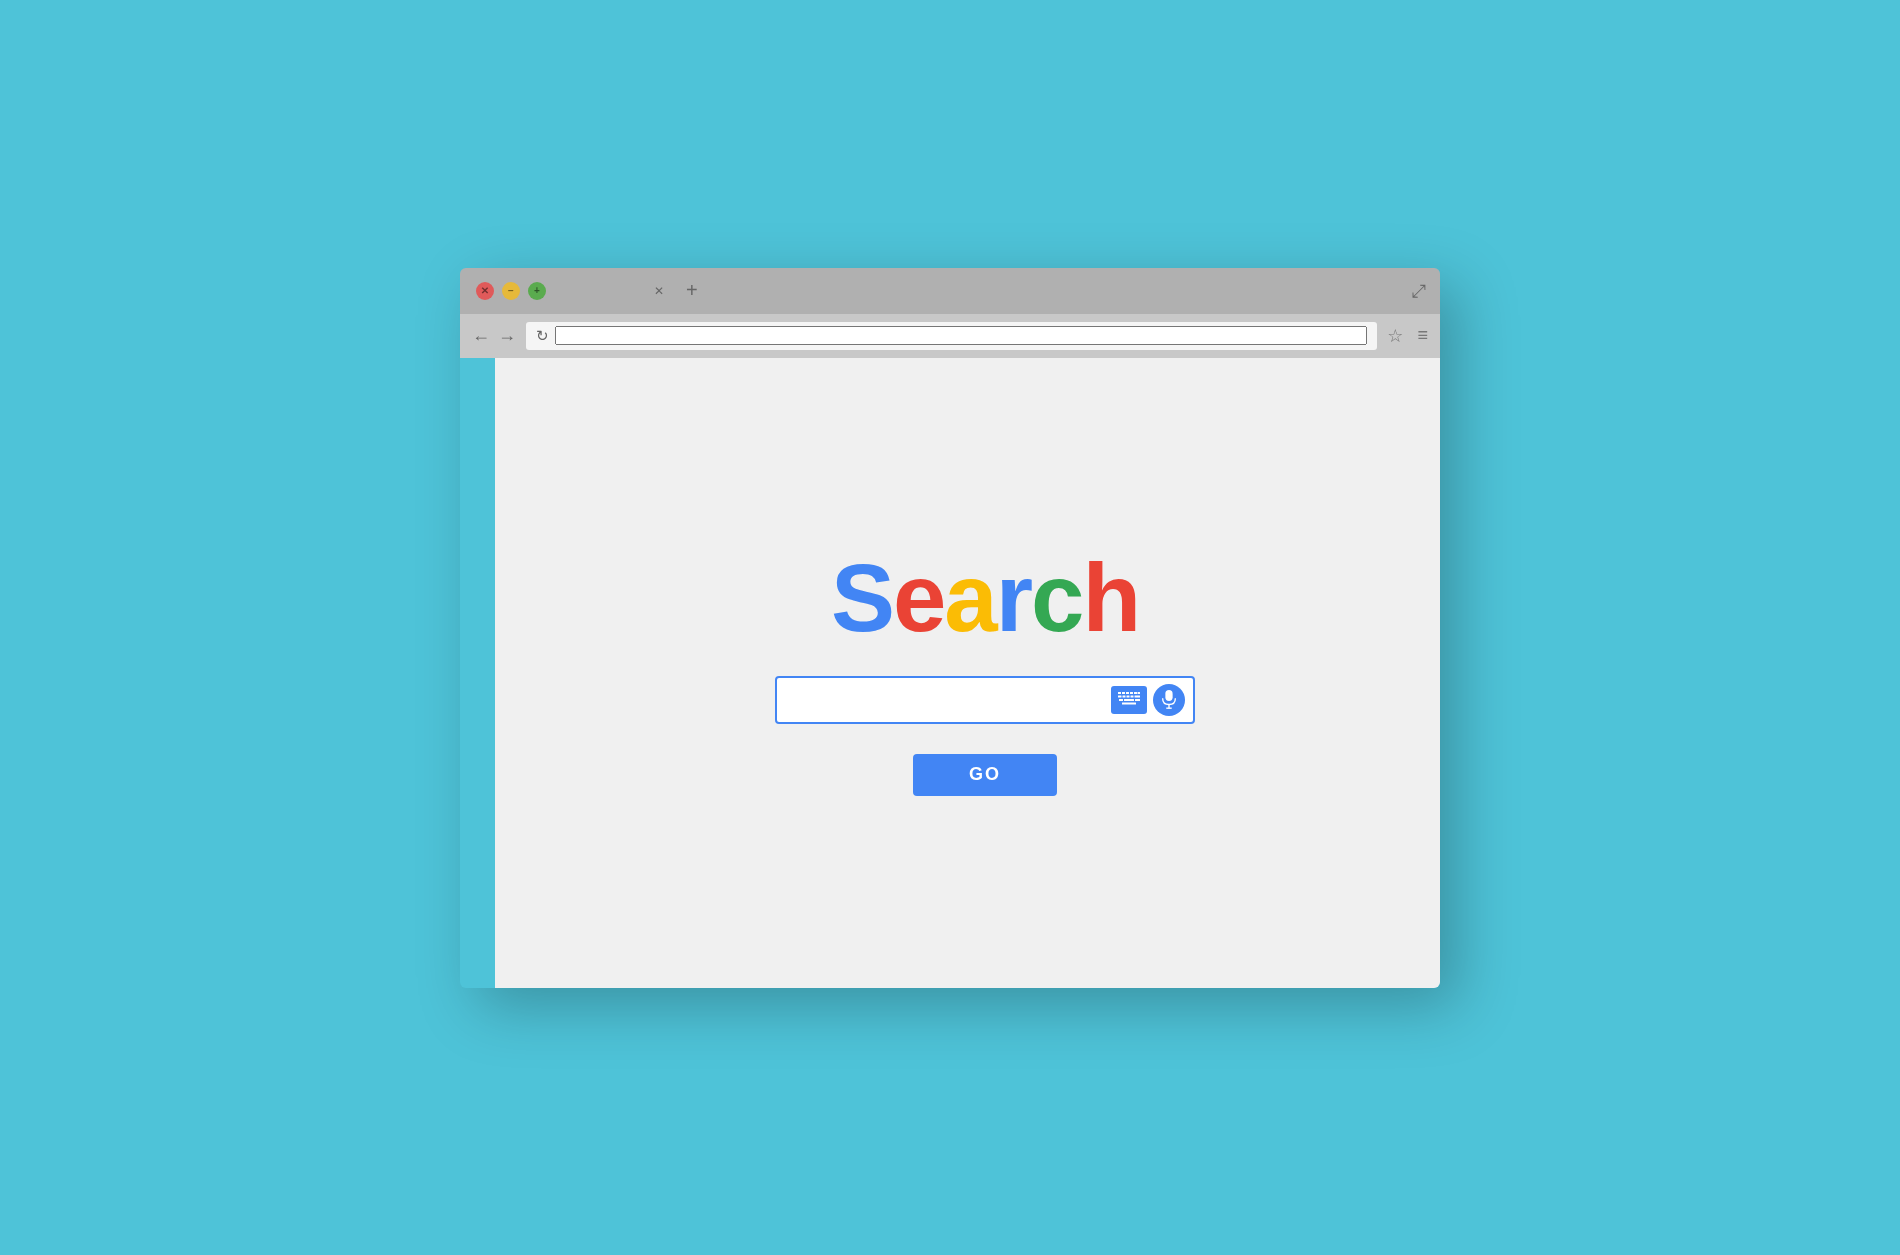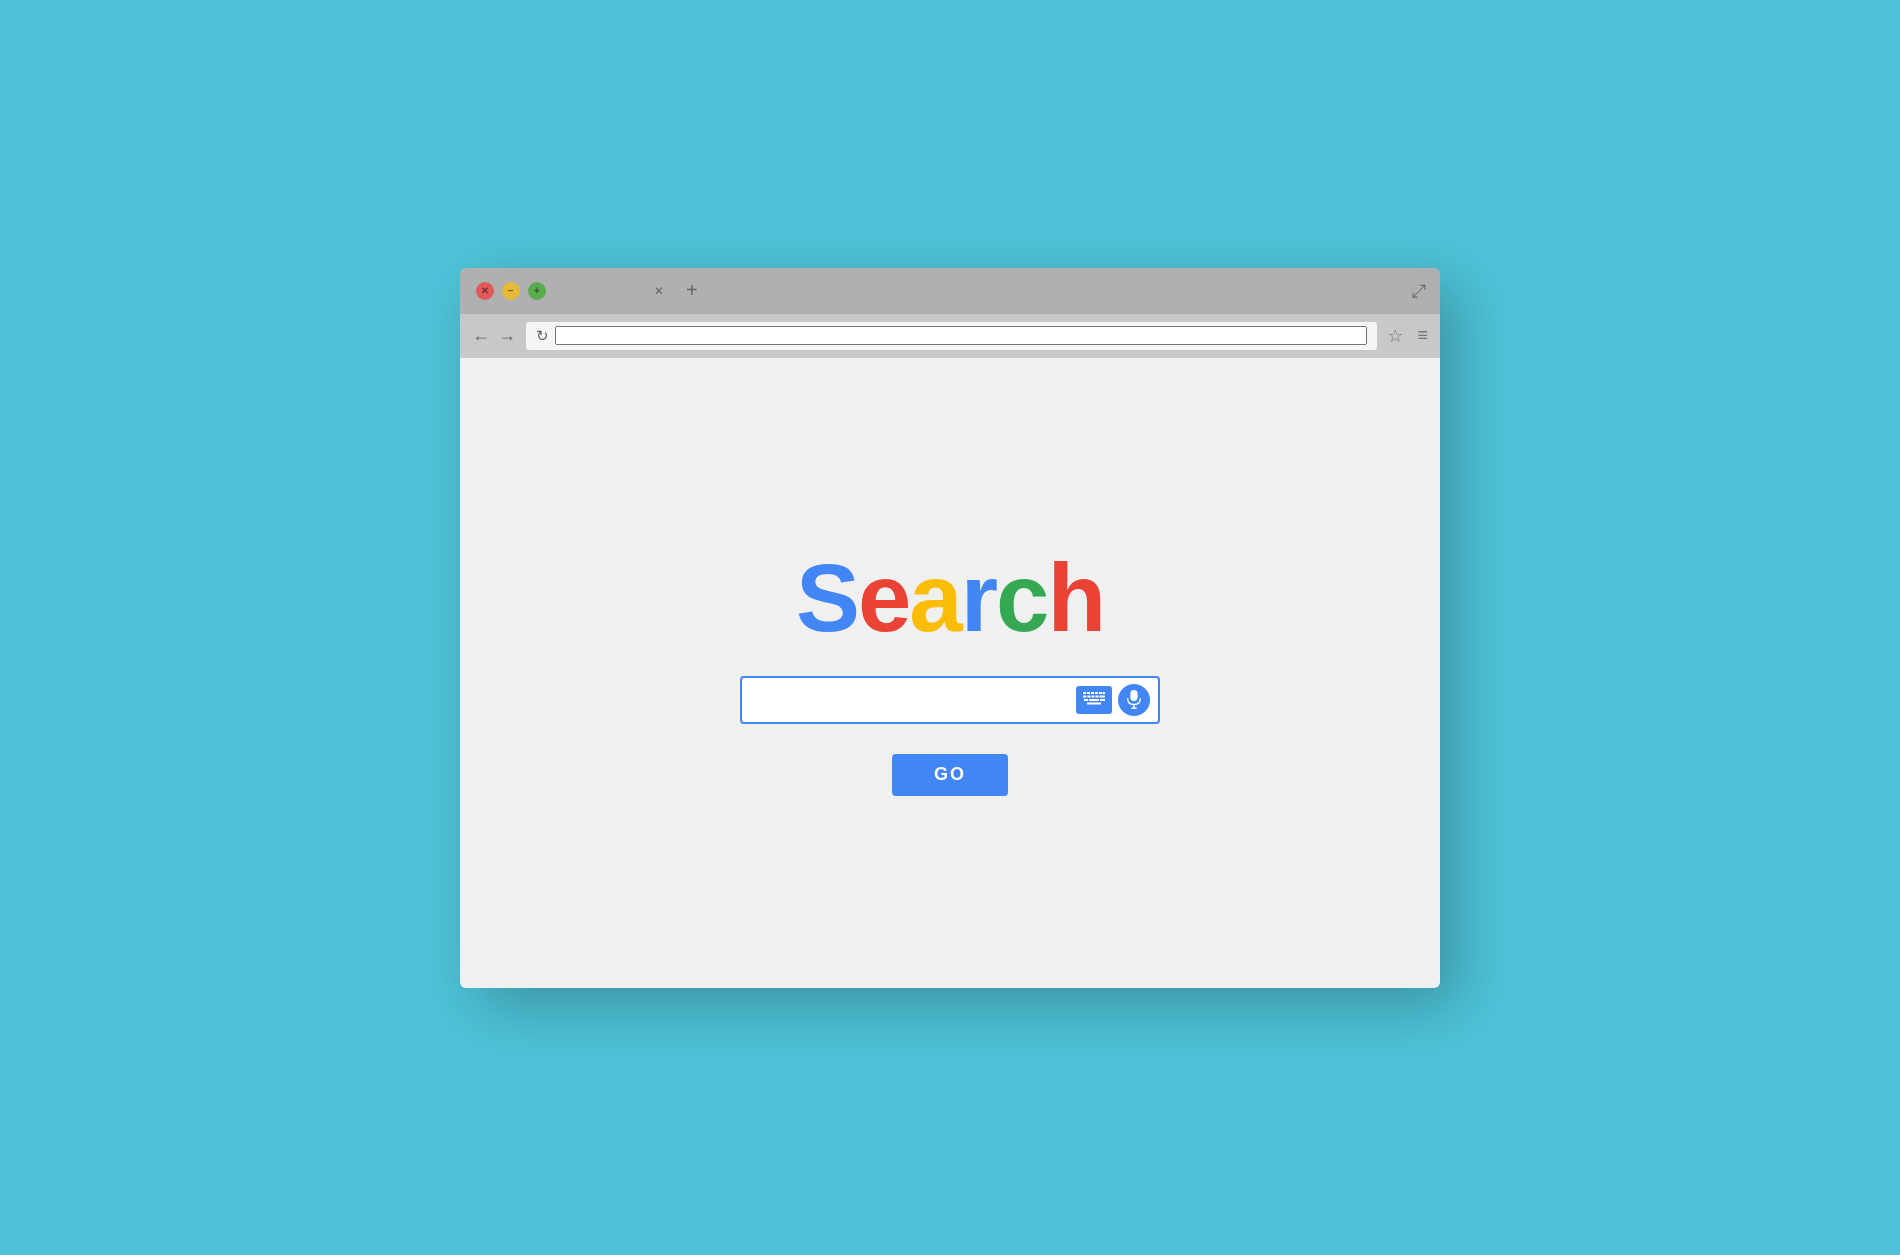--- a/index.html
+++ b/index.html
@@ -164,20 +164,21 @@
     
     .page-content {
       width: 100%;
       height: calc(720px - 90px);
       background: #f0f0f0;
       display: flex;
       flex-direction: column;
       align-items: center;
       justify-content: center;
       gap: 30px;
+      margin-left: 35px;
     }
 
     
     .search-logo {
       font-size: 96px;
       font-weight: bold;
       letter-spacing: -2px;
       line-height: 1;
     }
 
@@ -241,21 +242,21 @@
     }
 
     .mic-icon-box svg {
       width: 16px;
       height: 20px;
       fill: white;
     }
 
     
     .go-button {
-      width: 116px;
+      width: 144px;
       height: 42px;
       background: #4285f4;
       color: white;
       border: none;
       border-radius: 4px;
       font-size: 18px;
       font-weight: bold;
       letter-spacing: 2px;
       cursor: pointer;
     }

